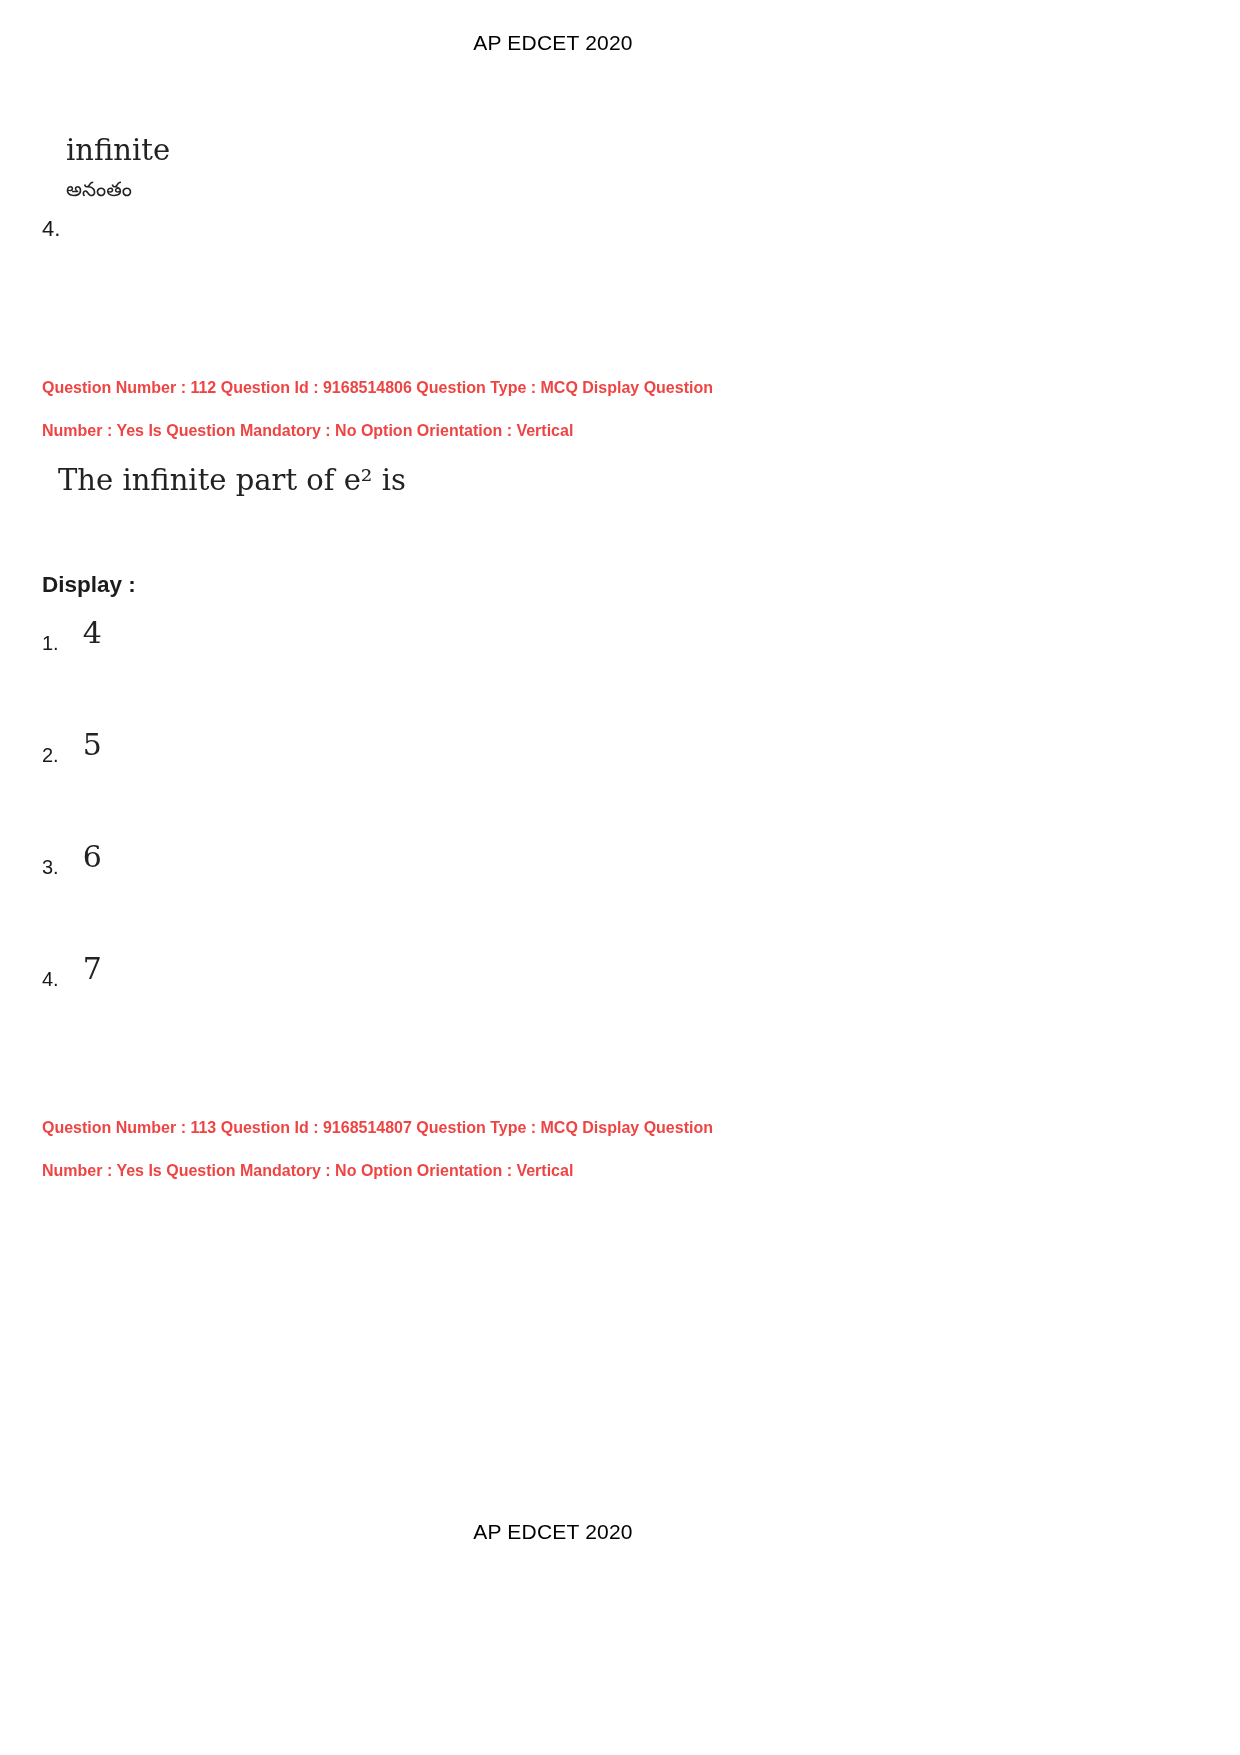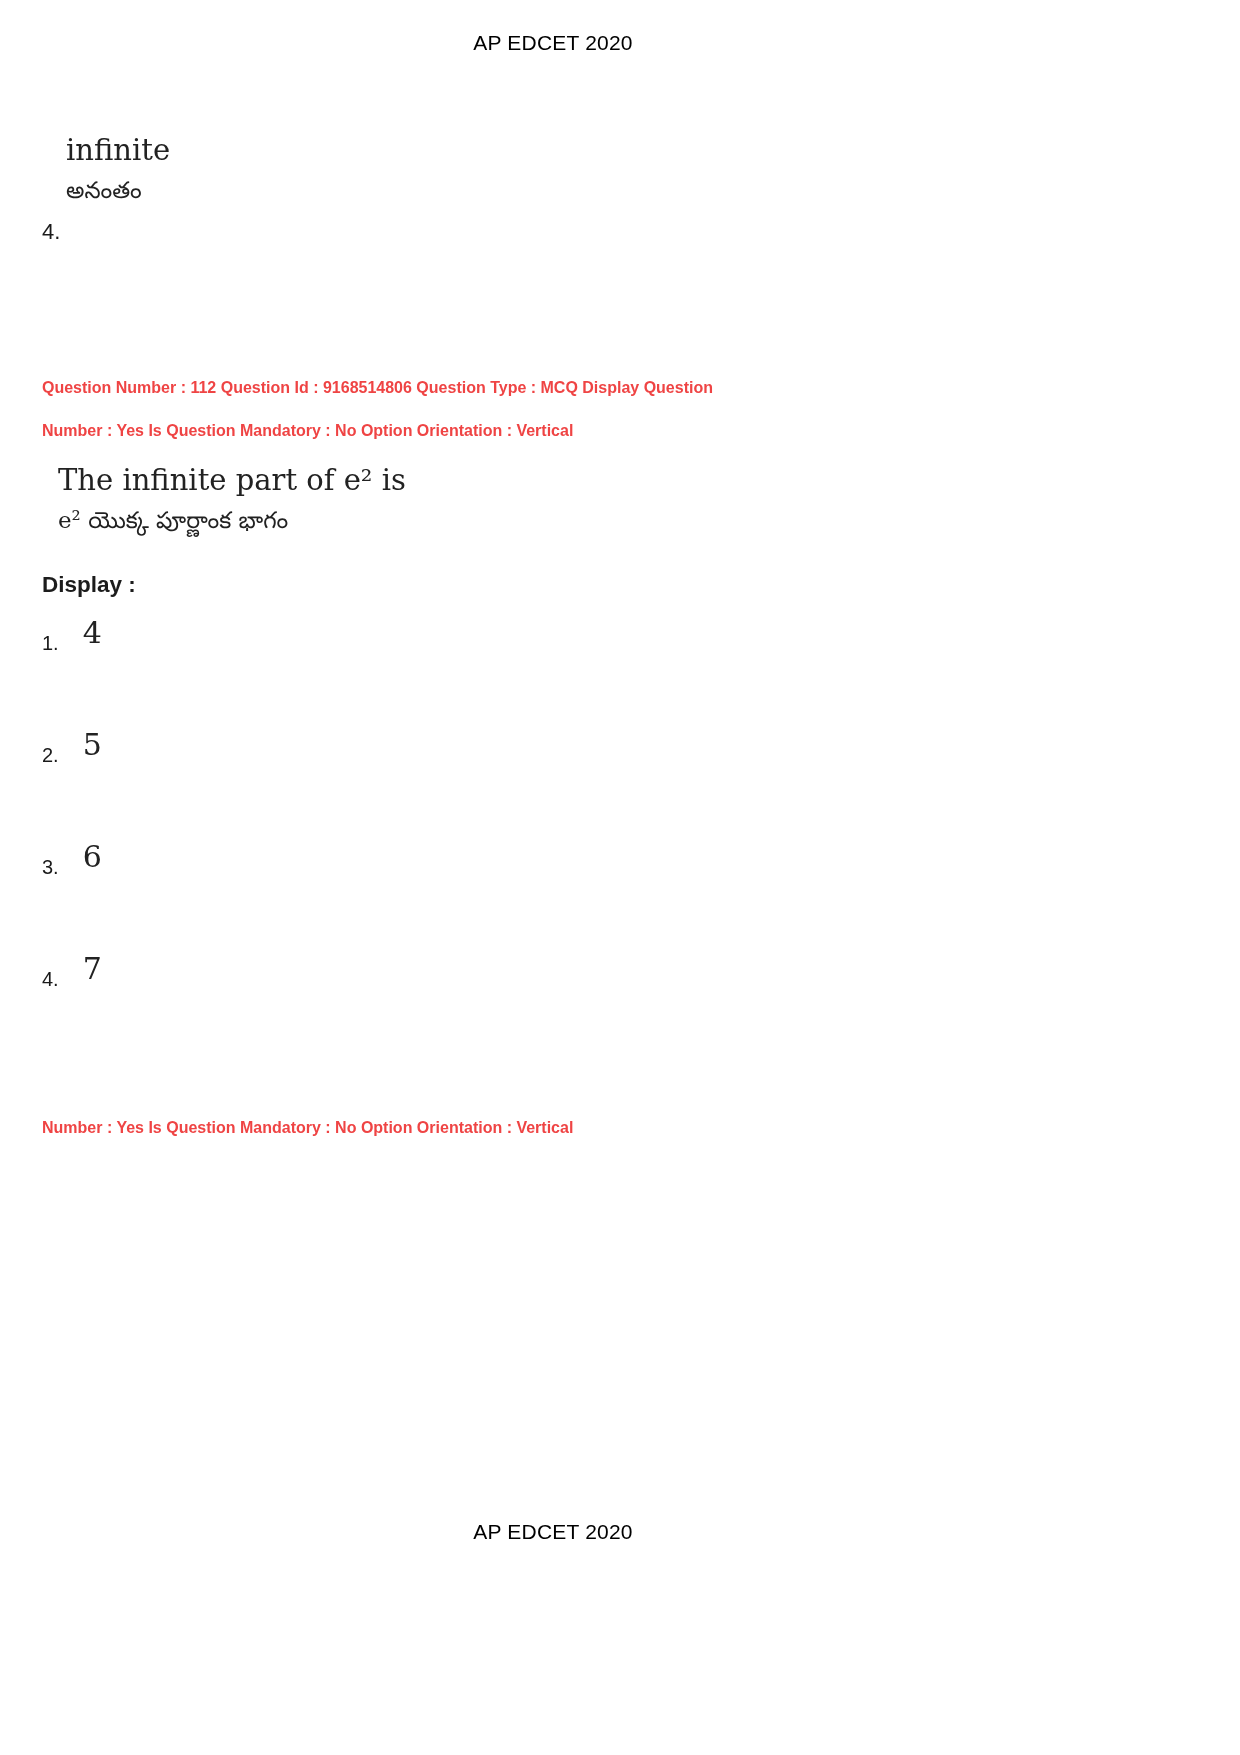--- a/index.html
+++ b/index.html
@@ -26,21 +26,21 @@
     letter-spacing: 0.2px;
   }
   .page-header { top: 31px; }
   .page-footer { top: 1520px; }
 
   .serif-text {
     font-family: "DejaVu Serif", "Liberation Serif", serif;
     color: #222222;
   }
   .serif-en { font-size: 29px; }
-  .serif-te { font-size: 23px; margin-top: 10px; }
+  .serif-te { font-size: 20px; margin-top: 10px; }
 
   
   .prev-option { position: absolute; top: 133px; left: 42px; }
   .prev-option .prev-option-text { margin-left: 24px; }
   .prev-option .option-number {
     margin-top: 10px;
     font-size: 22px;
     color: #1a1a1a;
   }
 
@@ -106,21 +106,20 @@
     <div class="option-number">4.</div>
   </div>
 
   <div class="meta-block meta-q112">
     <div class="meta-line">Question Number : 112 Question Id : 9168514806 Question Type : MCQ Display Question</div>
     <div class="meta-line">Number : Yes Is Question Mandatory : No Option Orientation : Vertical</div>
   </div>
 
   <div class="question-body">
     <div class="serif-text serif-en">The infinite part of e² is</div>
-    <div class="serif-text serif-te">e² యొక్క పూర్ణాంక భాగం</div>
   </div>
 
   <div class="options-label">Display :</div>
 
   <div class="options-list">
     <div class="option-row">
       <span class="opt-num">1.</span>
       <span class="opt-val">4</span>
     </div>
     <div class="option-row">
@@ -131,20 +130,21 @@
       <span class="opt-num">3.</span>
       <span class="opt-val">6</span>
     </div>
     <div class="option-row">
       <span class="opt-num">4.</span>
       <span class="opt-val">7</span>
     </div>
   </div>
 
   <div class="meta-block meta-q113">
+    <div class="meta-line">Question Number : 113 Question Id : 9168514807 Question Type : MCQ Display Question</div>
     <div class="meta-line">Number : Yes Is Question Mandatory : No Option Orientation : Vertical</div>
   </div>
 
   <div class="page-footer">
     <span>AP EDCET 2020</span>
   </div>
 
 </div>
 
 </body></html>

